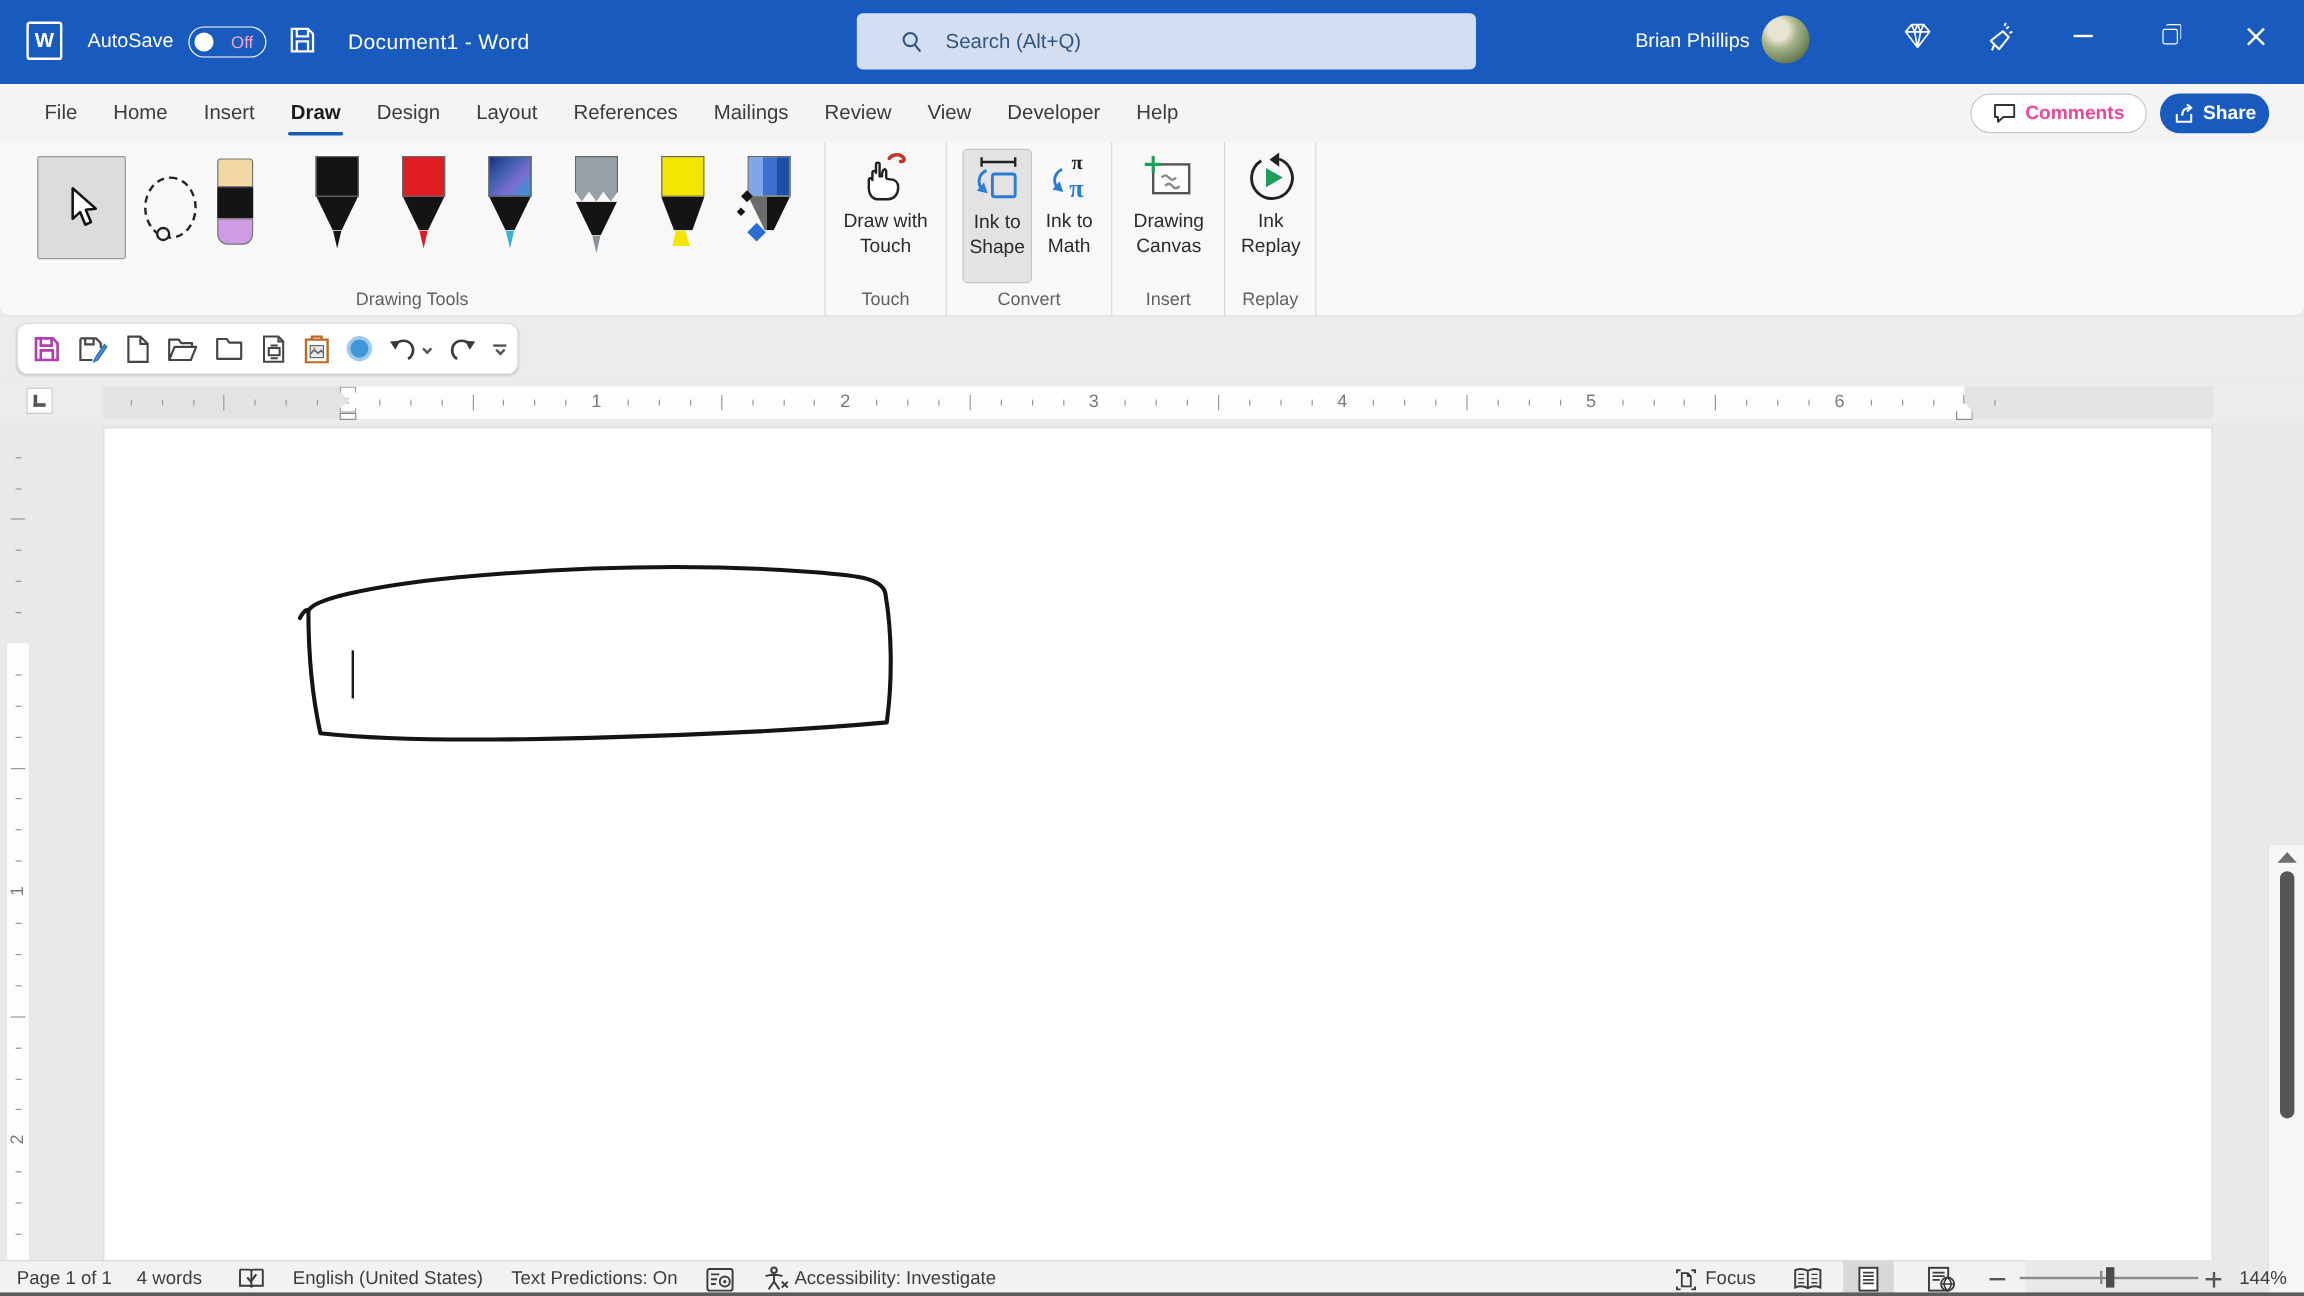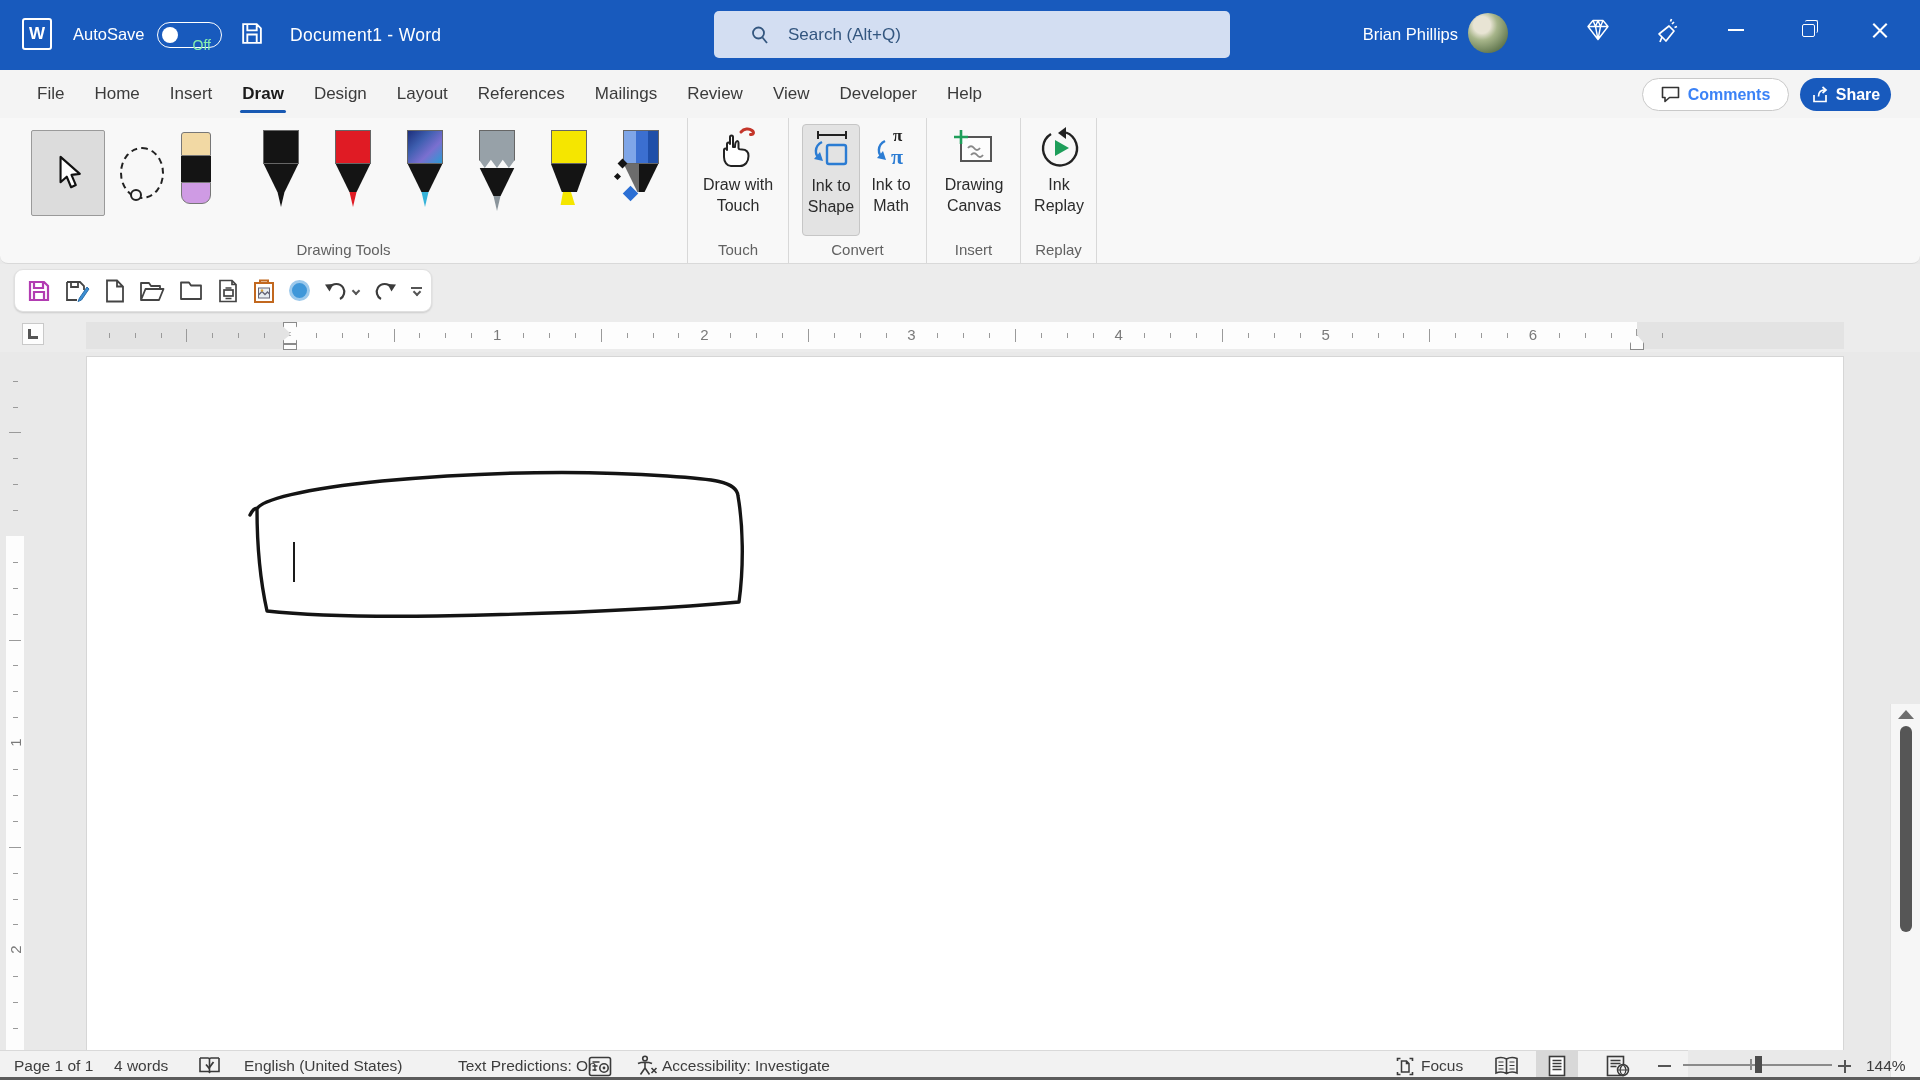--- a/index.html
+++ b/index.html
@@ -8,21 +8,21 @@
   #app { position:relative; width:1920px; height:1080px; background:#e9e9e9; overflow:hidden; }
 
   
   .titlebar { position:absolute; left:0; top:0; width:1920px; height:70px; background:#185ABD; }
   .tb-text { color:#fff; font-size:17px; }
   .word-logo { position:absolute; left:22px; top:18px; width:30px; height:32px; border:2px solid #fff; border-radius:3px;
                color:#fff; font-weight:bold; font-size:17px; display:flex; align-items:center; justify-content:center; }
   .autosave-label { position:absolute; left:73px; top:25px; font-size:16.5px; color:#fff; }
   .autosave-toggle { position:absolute; left:157px; top:22px; width:65px; height:26px; border:1.5px solid #fff; border-radius:14px; }
   .autosave-knob { position:absolute; left:4px; top:3.5px; width:16px; height:16px; border-radius:50%; background:#fff; }
-  .autosave-state { position:absolute; right:10px; top:4px; color:#86efac; font-size:14px;margin-top:10px; }
+  .autosave-state { position:absolute; right:10px; top:4px; color:#f9a8d4; font-size:14px; }
   .save-icon { position:absolute; left:239px; top:21px; }
   .doc-title { position:absolute; left:290px; top:25px; font-size:17.5px; color:#fff; letter-spacing:.3px; }
   .searchbox { position:absolute; left:714px; top:11px; width:516px; height:47px; background:#d3def2; border-radius:5px;
                display:flex; align-items:center; }
   .search-icon { margin-left:36px; }
   .search-text { margin-left:18px; color:#33567f; font-size:17px; }
   .user-name { position:absolute; left:1340px; top:25px; width:118px; text-align:right; color:#fff; font-size:16.5px; }
   .avatar { position:absolute; left:1468px; top:13px; width:40px; height:40px; border-radius:50%;
             background:radial-gradient(circle at 35% 30%, #e8e4d4 0 22%, #a7b58a 40%, #657a52 75%, #46543a); }
   .tb-btn { position:absolute; top:0; width:48px; height:60px; display:flex; align-items:center; justify-content:center; }
@@ -33,21 +33,21 @@
   .close-glyph::before,.close-glyph::after { content:""; position:absolute; left:7px; top:-1px; width:2px; height:19px; background:#fff; }
   .close-glyph::before { transform:rotate(45deg);} .close-glyph::after{ transform:rotate(-45deg);}
 
   
   .tabrow { position:absolute; left:0; top:70px; width:1920px; height:48px; background:#f4f4f4; }
   .tabs { display:flex; padding-left:22px; height:100%; align-items:center; }
   .tab { position:relative; padding:0 15px; font-size:17px; color:#3b3b3b; height:100%; display:flex; align-items:center; cursor:default; }
   .tab.active { color:#1b1b1b; font-weight:700; }
   .tab.active::after { content:""; position:absolute; left:13px; right:13px; bottom:5px; height:3.5px; background:#1859B3; border-radius:2px; }
   .comments-btn { position:absolute; left:1642px; top:8px; width:147px; height:33px; background:#fff; border:1px solid #c9c9c9;
-                  border-radius:17px; display:flex; align-items:center; justify-content:center; gap:8px; font-size:16px; font-weight:700; color:#3b82f6; }
+                  border-radius:17px; display:flex; align-items:center; justify-content:center; gap:8px; font-size:16px; font-weight:700; color:#ec4899; }
   .share-btn { position:absolute; left:1800px; top:8px; width:91px; height:33px; background:#185ABD; border-radius:17px;
                display:flex; align-items:center; justify-content:center; gap:7px; font-size:16px; font-weight:700; color:#fff; }
 
   
   .ribbon { position:absolute; left:0; top:118px; width:1920px; height:146px; background:#f8f8f8;
             border-bottom:1px solid #d9d9d9; border-radius:0 0 8px 8px; }
   .rgroup { position:absolute; top:0; height:145px; border-right:1px solid #d8d8d8; }
   .rgroup-label { position:absolute; bottom:5px; left:0; width:100%; text-align:center; font-size:15px; color:#616161; }
   .tools-row { position:absolute; top:12px; left:0; height:92px; width:100%; }
   .tool { position:absolute; top:0; }
@@ -553,21 +553,21 @@
   <div class="statusbar">
     <div class="sb-item" style="left:14px;">Page 1 of 1</div>
     <div class="sb-item" style="left:114px;">4 words</div>
     <div class="sb-item" style="left:198px;">
       <svg width="23" height="22" viewBox="0 0 23 22">
           <path d="M2 3 h8 c1 0 1.5 .8 1.5 1.5 M21 3 h-8 c-1 0-1.5 .8-1.5 1.5 V17 M2 3 v13.5 h8 c1 0 1.5 .7 1.5 .7 s.5-.7 1.5-.7 h8 V3" fill="none" stroke="#3b3b3b" stroke-width="1.6"></path>
           <path d="M8 9.5 l3 3.5 4.5-6" fill="none" stroke="#3b3b3b" stroke-width="1.8"></path>
         </svg>
     </div>
     <div class="sb-item" style="left:244px;">English (United States)</div>
-    <div class="sb-item" style="left:426px;margin-left:32px;">Text Predictions: On</div>
+    <div class="sb-item" style="left:426px;">Text Predictions: On</div>
     <div class="sb-item" style="left:588px;">
       <svg width="24" height="21" viewBox="0 0 24 21">
           <rect x="1.5" y="1.5" width="21" height="18" rx="2" fill="none" stroke="#3b3b3b" stroke-width="1.6"></rect>
           <path d="M4.5 6 h7 M4.5 10 h5 M4.5 14 h4" stroke="#3b3b3b" stroke-width="1.6"></path>
           <circle cx="16" cy="12" r="4.2" fill="none" stroke="#3b3b3b" stroke-width="1.6"></circle>
           <circle cx="16" cy="12" r="1.4" fill="#3b3b3b"></circle>
         </svg>
     </div>
     <div class="sb-item" style="left:636px;">
       <svg width="22" height="22" viewBox="0 0 22 22">

